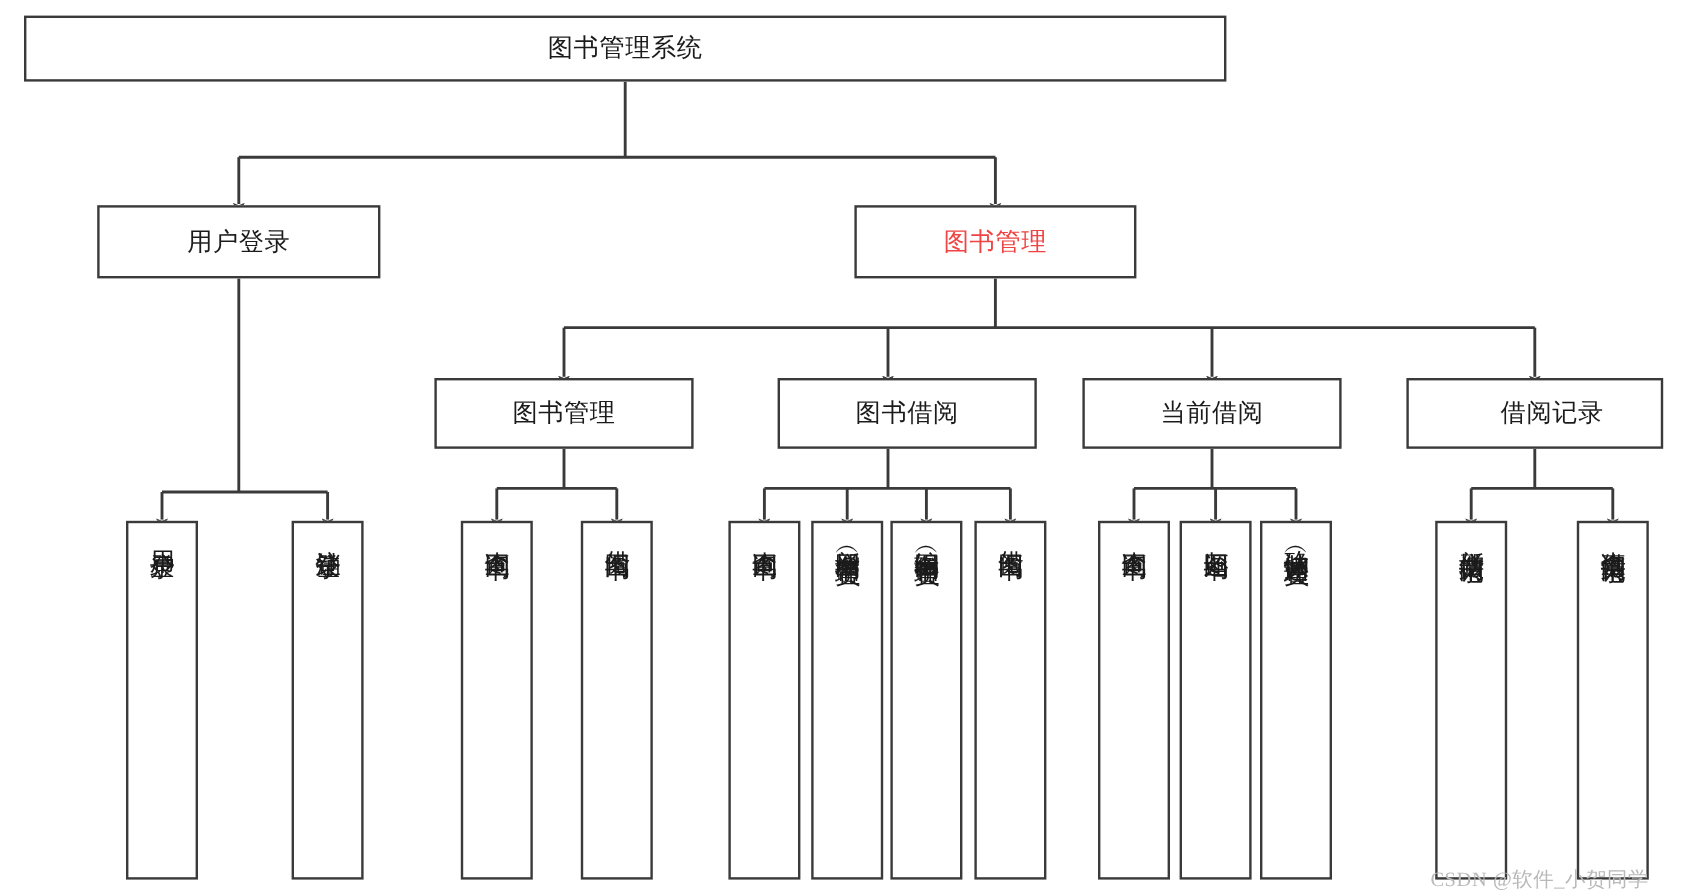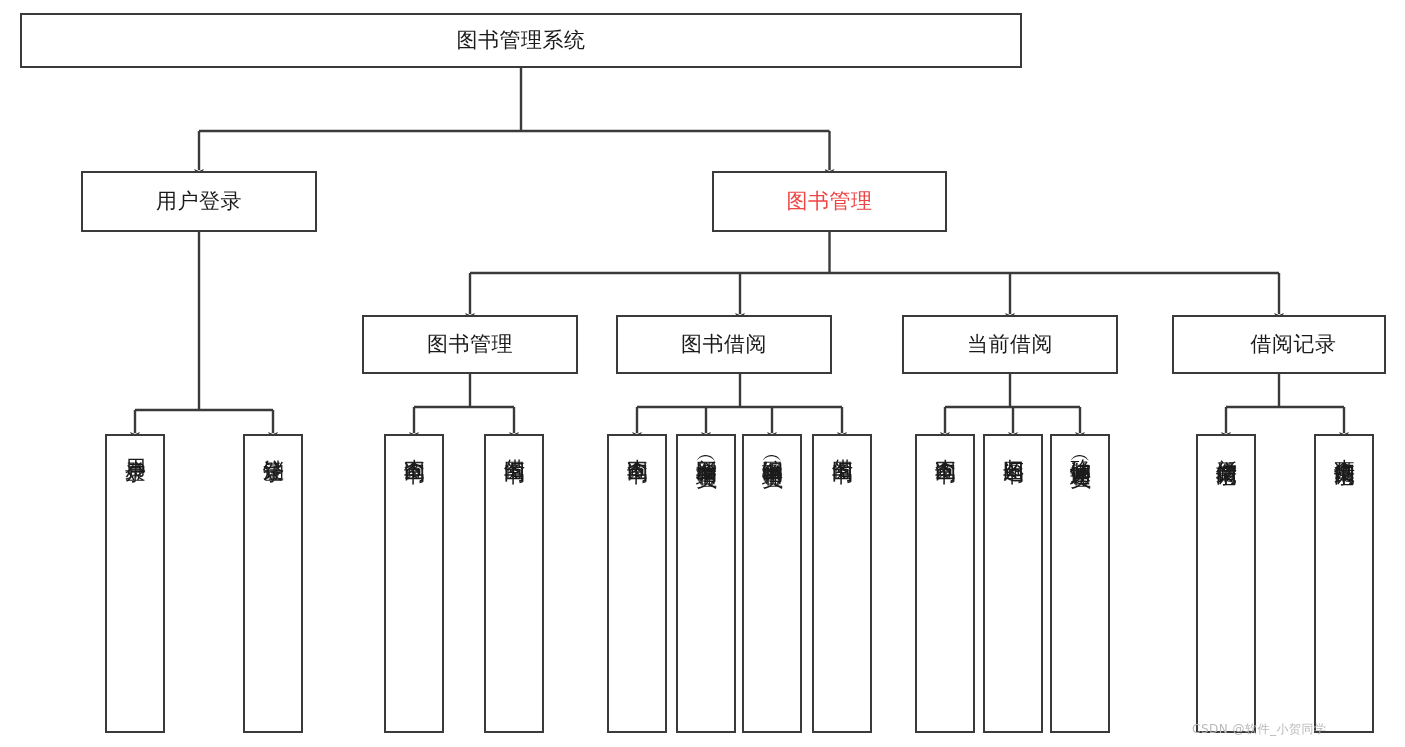--- a/index.html
+++ b/index.html
@@ -59,25 +59,26 @@
     text-orientation: upright;
     font-size: 21px;
     line-height: 1.18;
     color: #1b1b1b;
     letter-spacing: 1.5px;
     white-space: nowrap;
     text-align: left;
   }
   .watermark {
     position: absolute;
-    font-size: 12px;
+    font-size: 17px;
     color: #b9b9b9;
     white-space: nowrap;
     letter-spacing: 0.5px;
     pointer-events: none;
+    font-family: Liberation Serif, serif;
   }
 </style>
 </head>
 <body>
 
 <div id="diagram-root">
   <svg class="diagram-canvas" viewBox="0 0 1405 747" xmlns="http://www.w3.org/2000/svg">
     <defs>
       <marker id="arrow-head" markerWidth="9" markerHeight="10" refX="1" refY="5" orient="auto" markerUnits="userSpaceOnUse">
         <path d="M0,0 L9,5 L0,10 L2,5 Z" fill="#3a3a3a"></path>
@@ -125,21 +126,21 @@
       </div>
       <div class="node-box horizontal" style="left: 81px; top: 171px; width: 236px; height: 61px; border-color: rgb(58, 58, 58); background: rgb(255, 255, 255);">
         <span class="node-label" style="color: rgb(27, 27, 27);">用户登录</span>
       </div>
       <div class="node-box horizontal" style="left: 712px; top: 171px; width: 235px; height: 61px; border-color: rgb(58, 58, 58); background: rgb(255, 255, 255);">
         <span class="node-label" style="color: #ef4444;">图书管理</span>
       </div>
       <div class="node-box horizontal" style="left: 362px; top: 315px; width: 216px; height: 59px; border-color: rgb(58, 58, 58); background: rgb(255, 255, 255);">
         <span class="node-label" style="color: rgb(27, 27, 27);">图书管理</span>
       </div>
-      <div class="node-box horizontal" style="left: 616px; top: 315px; width: 216px; height: 59px; border-color: rgb(58, 58, 58); background: rgb(255, 255, 255);">
+      <div class="node-box horizontal" style="left: 648px; top: 315px; width: 216px; height: 59px; border-color: rgb(58, 58, 58); background: rgb(255, 255, 255);">
         <span class="node-label" style="color: rgb(27, 27, 27);">图书借阅</span>
       </div>
       <div class="node-box horizontal" style="left: 902px; top: 315px; width: 216px; height: 59px; border-color: rgb(58, 58, 58); background: rgb(255, 255, 255);">
         <span class="node-label" style="color: rgb(27, 27, 27); text-align: right;">当前借阅</span>
       </div>
       <div class="node-box horizontal" style="left: 1172px; top: 315px; width: 214px; height: 59px; border-color: rgb(58, 58, 58); background: rgb(255, 255, 255);">
         <span class="node-label" style="color: rgb(27, 27, 27); margin-left: 29px;">借阅记录</span>
       </div>
       <div class="node-box vertical" style="left: 105px; top: 434px; width: 60px; height: 299px; border-color: rgb(58, 58, 58); background: rgb(255, 255, 255);">
         <span class="node-label" style="color: rgb(27, 27, 27);">用户登录</span>

